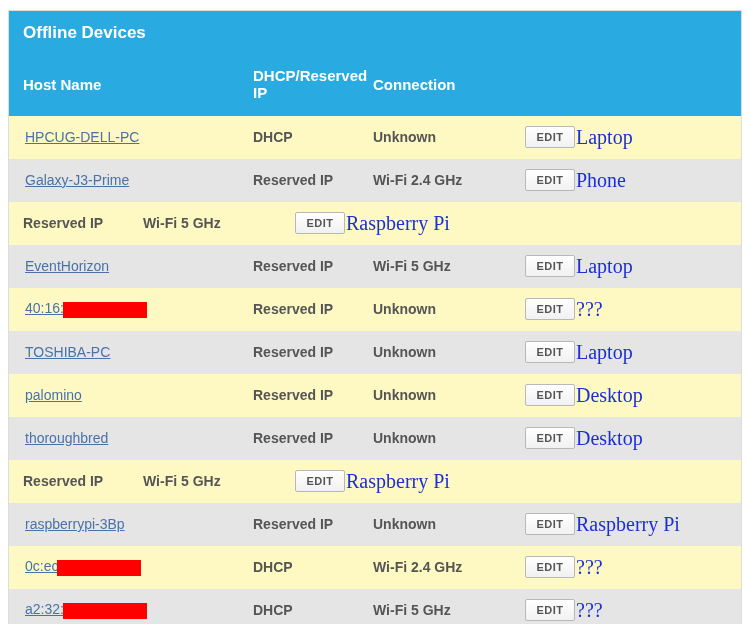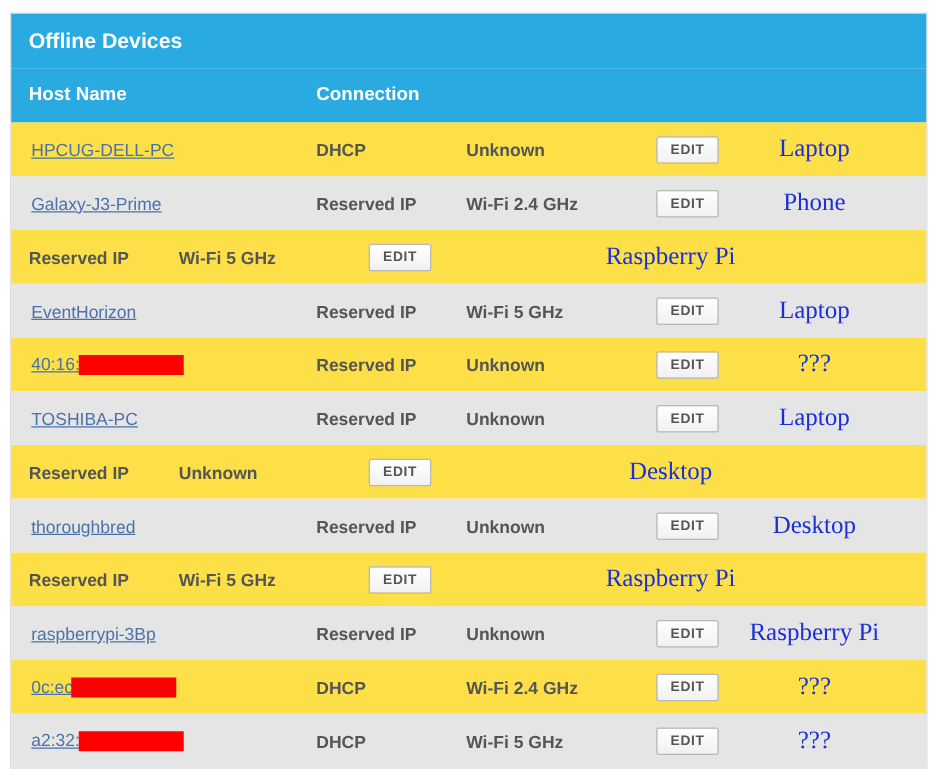--- a/index.html
+++ b/index.html
@@ -35,21 +35,21 @@
     .col-conn   { width: 120px; }
     .col-edit   { width: 65px; }
     .col-annot  { flex: 1; padding-left: 18px; }
 
     .row {
       display: flex;
       align-items: center;
       padding: 10px 14px;
       min-height: 40px;
     }
-    .row.alt0 { background: #fde047; }
+    .row.alt0 { background: #fef9c3; }
     .row.alt1 { background: #e5e5e5; }
 
     .host-link {
       color: #4a72a8;
       text-decoration: underline;
       cursor: pointer;
       margin-left: 2px;
     }
     .redact {
       display: inline-block;
@@ -75,33 +75,33 @@
       cursor: pointer;
       min-width: 50px;
       text-align: center;
       border-radius: 2px;
       margin-left: 32px;
     }
     .annot {
       color: #1a2fd6;
       font-family: Georgia, "Times New Roman", serif;
       font-size: 20px;
-      text-align: center;
     }
     .hdr-dhcp { line-height: 1.15; }
   </style>
 </head>
 <body>
 
 <div class="panel">
 
   <div class="header">Offline Devices</div>
 
   <div class="columns">
     <div class="col-host">Host Name</div>
+    <div class="col-dhcp hdr-dhcp">DHCP/Reserved IP</div>
     <div class="col-conn">Connection</div>
     <div class="col-edit"></div>
     <div class="col-annot"></div>
   </div>
 
   <div id="rows-container">
       <div class="row alt0">
         <div class="col-host"><span class="host-link">HPCUG-DELL-PC</span></div>
         <div class="col-dhcp ip-cell">DHCP</div>
         <div class="col-conn conn-cell">Unknown</div>
@@ -136,20 +136,21 @@
         <div class="col-annot annot">???</div>
       </div>
       <div class="row alt1">
         <div class="col-host"><span class="host-link">TOSHIBA-PC</span></div>
         <div class="col-dhcp ip-cell">Reserved IP</div>
         <div class="col-conn conn-cell">Unknown</div>
         <div class="col-edit"><span class="edit-btn">EDIT</span></div>
         <div class="col-annot annot">Laptop</div>
       </div>
       <div class="row alt0">
+        <div class="col-host"><span class="host-link">palomino</span></div>
         <div class="col-dhcp ip-cell">Reserved IP</div>
         <div class="col-conn conn-cell">Unknown</div>
         <div class="col-edit"><span class="edit-btn">EDIT</span></div>
         <div class="col-annot annot">Desktop</div>
       </div>
       <div class="row alt1">
         <div class="col-host"><span class="host-link">thoroughbred</span></div>
         <div class="col-dhcp ip-cell">Reserved IP</div>
         <div class="col-conn conn-cell">Unknown</div>
         <div class="col-edit"><span class="edit-btn">EDIT</span></div>

